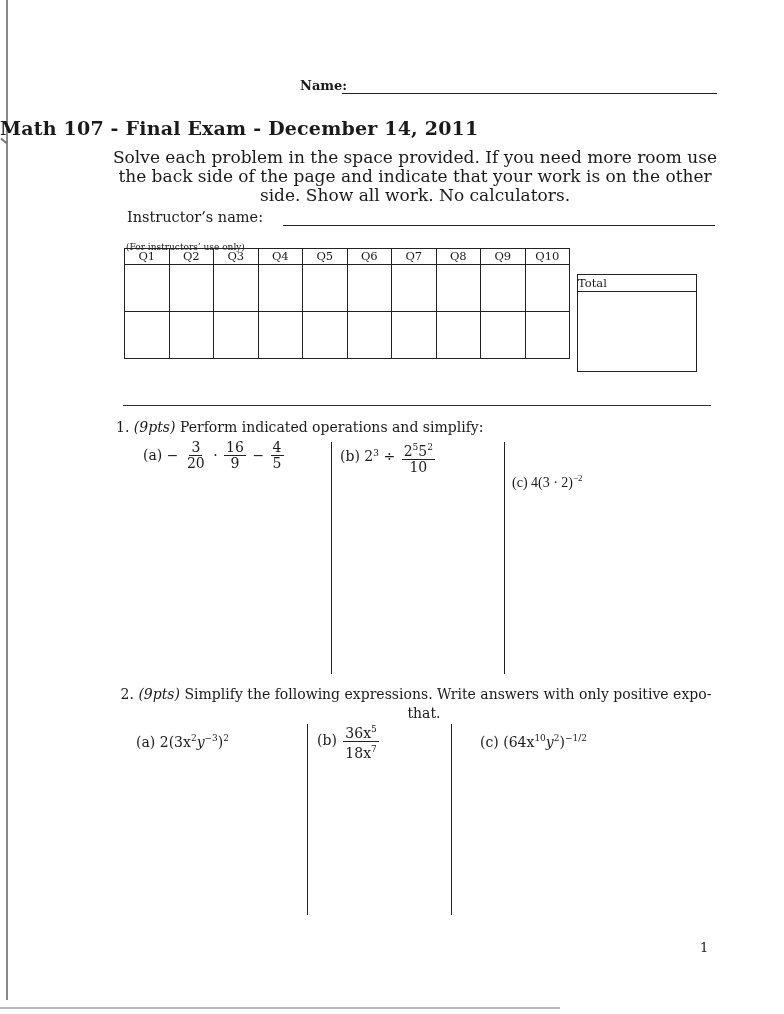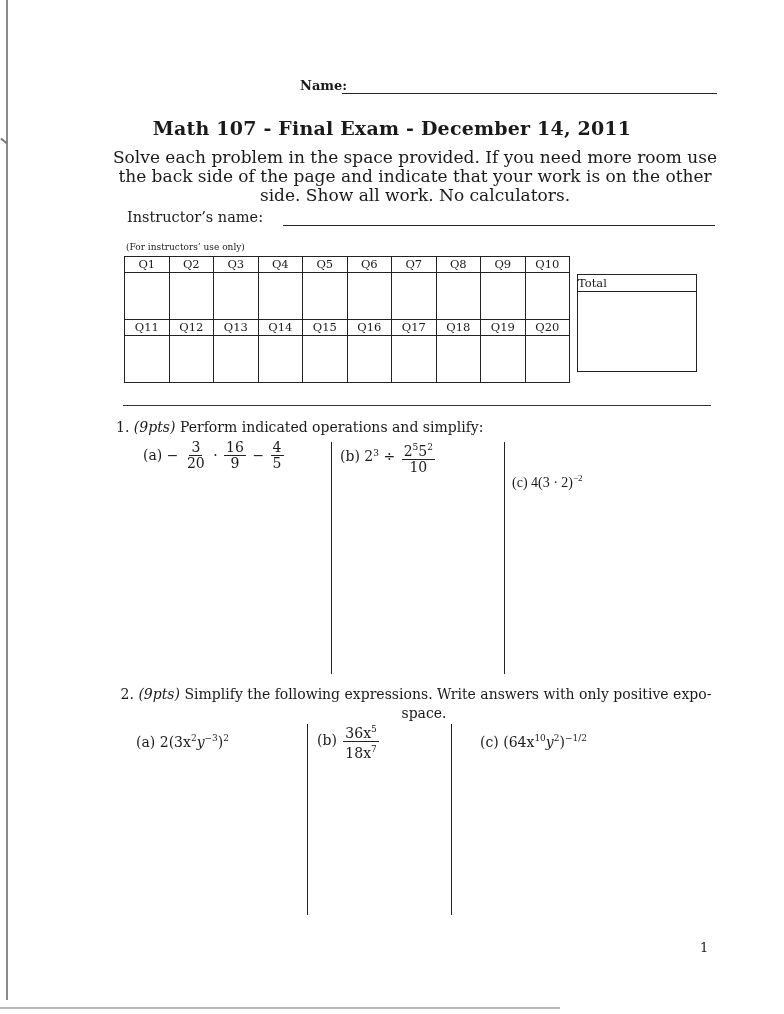--- a/index.html
+++ b/index.html
@@ -6,29 +6,29 @@
   body { width:784px; height:1014px; position:relative; overflow:hidden;
          font-family:"DejaVu Serif","Liberation Serif",serif; color:#1a1a1a; }
   .abs { position:absolute; }
   .scan-edge-left { left:6px; top:0; width:2px; height:1000px; background:#8a8a8a; }
   .scan-mark { left:0; top:140px; width:8px; height:2px; background:#777; transform:rotate(40deg); }
   .scan-edge-bottom { left:0; top:1007px; width:560px; height:2px; background:#bbb; }
 
   .name-label { left:300px; top:78px; font-size:13px; font-weight:bold; }
   .name-line { left:342px; top:93px; width:375px; height:1px; background:#222; }
 
-  .title { left:0; width:784px; top:117px; text-align:center; font-size:19px; font-weight:bold; letter-spacing:0.2px; }
+  .title { left:0; width:784px; top:117px; font-size:19px; font-weight:bold; letter-spacing:0.2px; }
   .instructions { left:105px; width:620px; top:148px; text-align:center; font-size:17px; line-height:19px; }
 
   .instr-label { left:127px; top:209px; font-size:14.5px; font-weight:normal; }
   .instr-line { left:283px; top:225px; width:432px; height:1px; background:#222; }
 
   .use-only { left:126px; top:242px; font-size:9px; }
 
-  table.grade { position:absolute; left:124px; top:256px; border-collapse:collapse; }
+  table.grade { position:absolute; left:124px; top:248px; border-collapse:collapse; }
   table.grade td { border:1px solid #222; width:43.5px; padding:0; text-align:center; font-size:11.5px; }
   table.grade tr.hdr td { height:15px; line-height:15px; }
   table.grade tr.blank td { height:46px; }
 
   .total-box { left:577px; top:274px; width:118px; height:96px; border:1px solid #222; }
   .total-hdr { height:16px; line-height:16px; text-align:left; font-size:11.5px; border-bottom:1px solid #222; }
 
   .sep-line { left:123px; top:405px; width:588px; height:1px; background:#333; }
 
   .q-text { font-size:14px;text-align:center; }
@@ -78,32 +78,20 @@
     <td></td>
         <td></td>
     <td></td>
         <td></td>
     <td></td>
         <td></td>
     <td></td>
         <td></td>
     <td></td>
         <td></td>
-  </tr>
-  <tr class="hdr">
-    <td>Q11</td>
-    <td>Q12</td>
-    <td>Q13</td>
-    <td>Q14</td>
-    <td>Q15</td>
-    <td>Q16</td>
-    <td>Q17</td>
-    <td>Q18</td>
-    <td>Q19</td>
-    <td>Q20</td>
   </tr>
   <tr class="blank">
     <td></td>
         <td></td>
     <td></td>
         <td></td>
     <td></td>
         <td></td>
     <td></td>
         <td></td>
@@ -160,21 +148,21 @@
 
 <div class="abs math" style="left:512px; top:473px;font-family:Liberation Serif, serif;">
   <span>(c)</span>
   <span>4(3 · 2)</span><sup>−2</sup>
 </div>
 
 <div class="abs q-text" style="left:111px; top:685px; width:610px; line-height:19px;">
   <span>2.</span>
   <i>(9pts)</i>
   <span>Simplify the following expressions. Write answers with only positive expo-</span><br>
-  <span style="padding-left:16px;">space.</span>
+  <span style="padding-left:16px;">that.</span>
 </div>
 
 <div class="abs math" style="left:136px; top:733px;">
   <span>(a)</span>
   <span>2(3x</span><sup>2</sup><span style="font-style:italic">y</span><sup>−3</sup><span>)</span><sup>2</sup>
 </div>
 
 <div class="abs vline" style="left:307px; top:724px; height:191px;"></div>
 
 <div class="abs math" style="left:317px; top:722px;">

